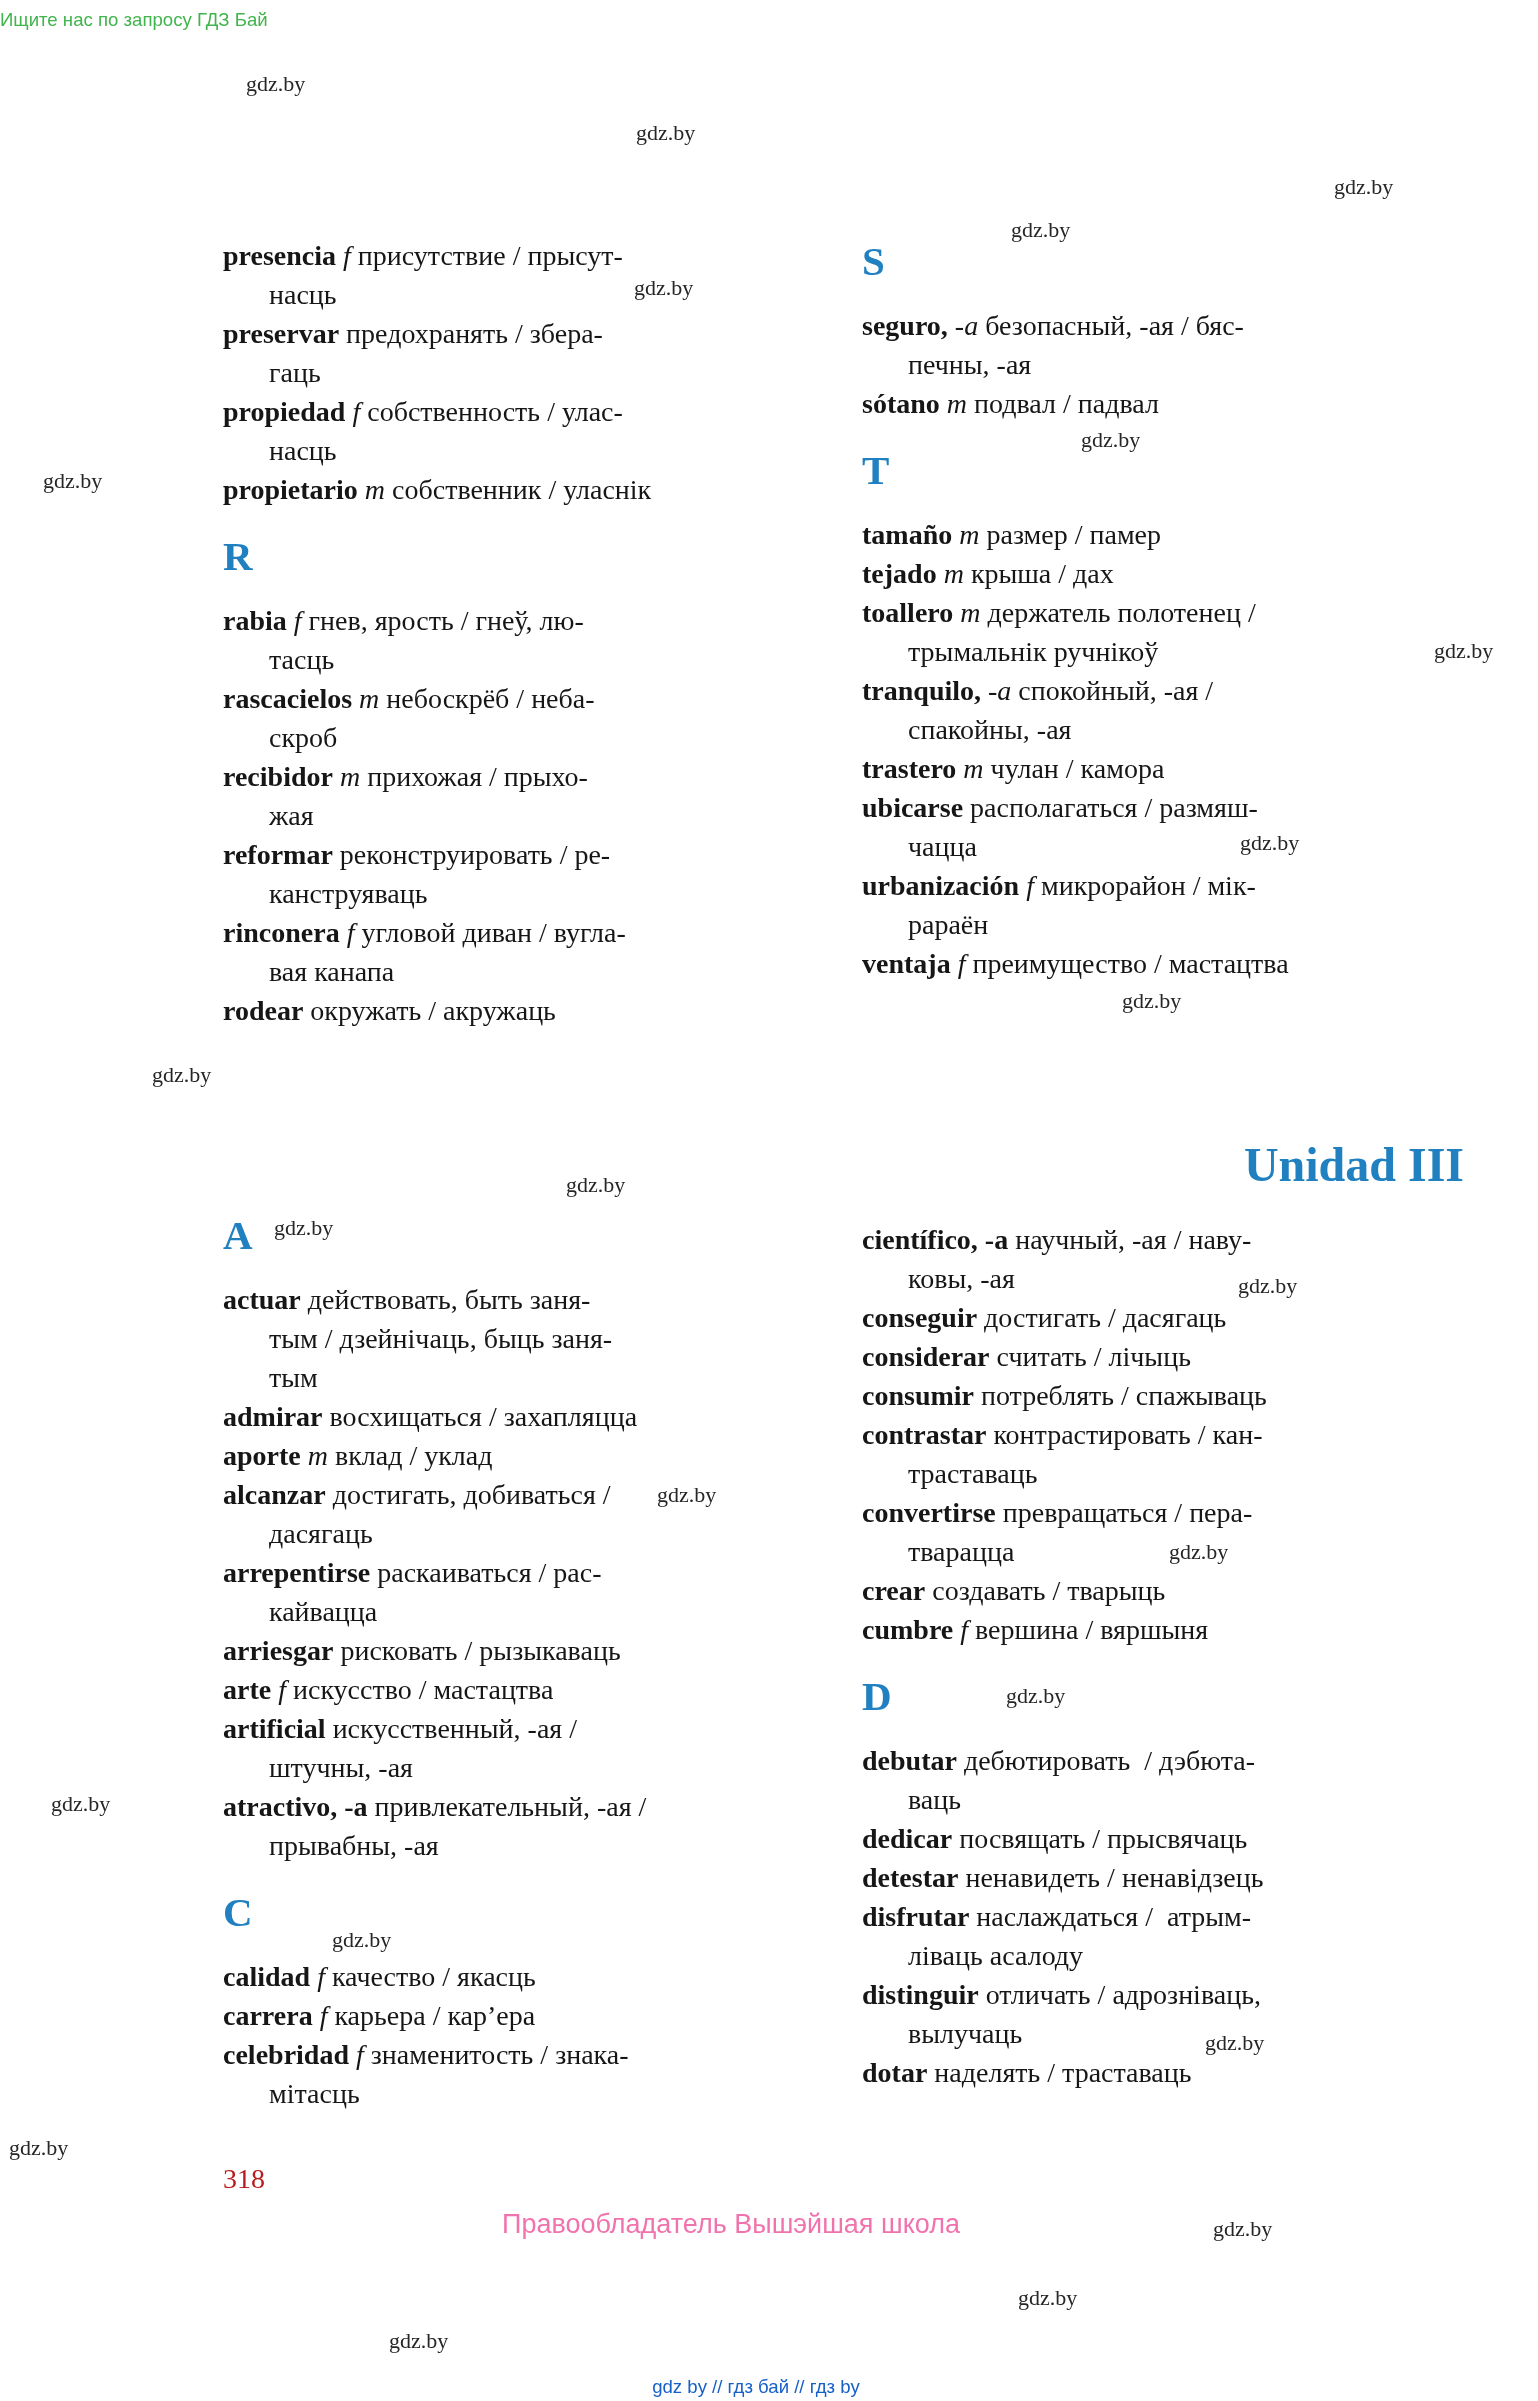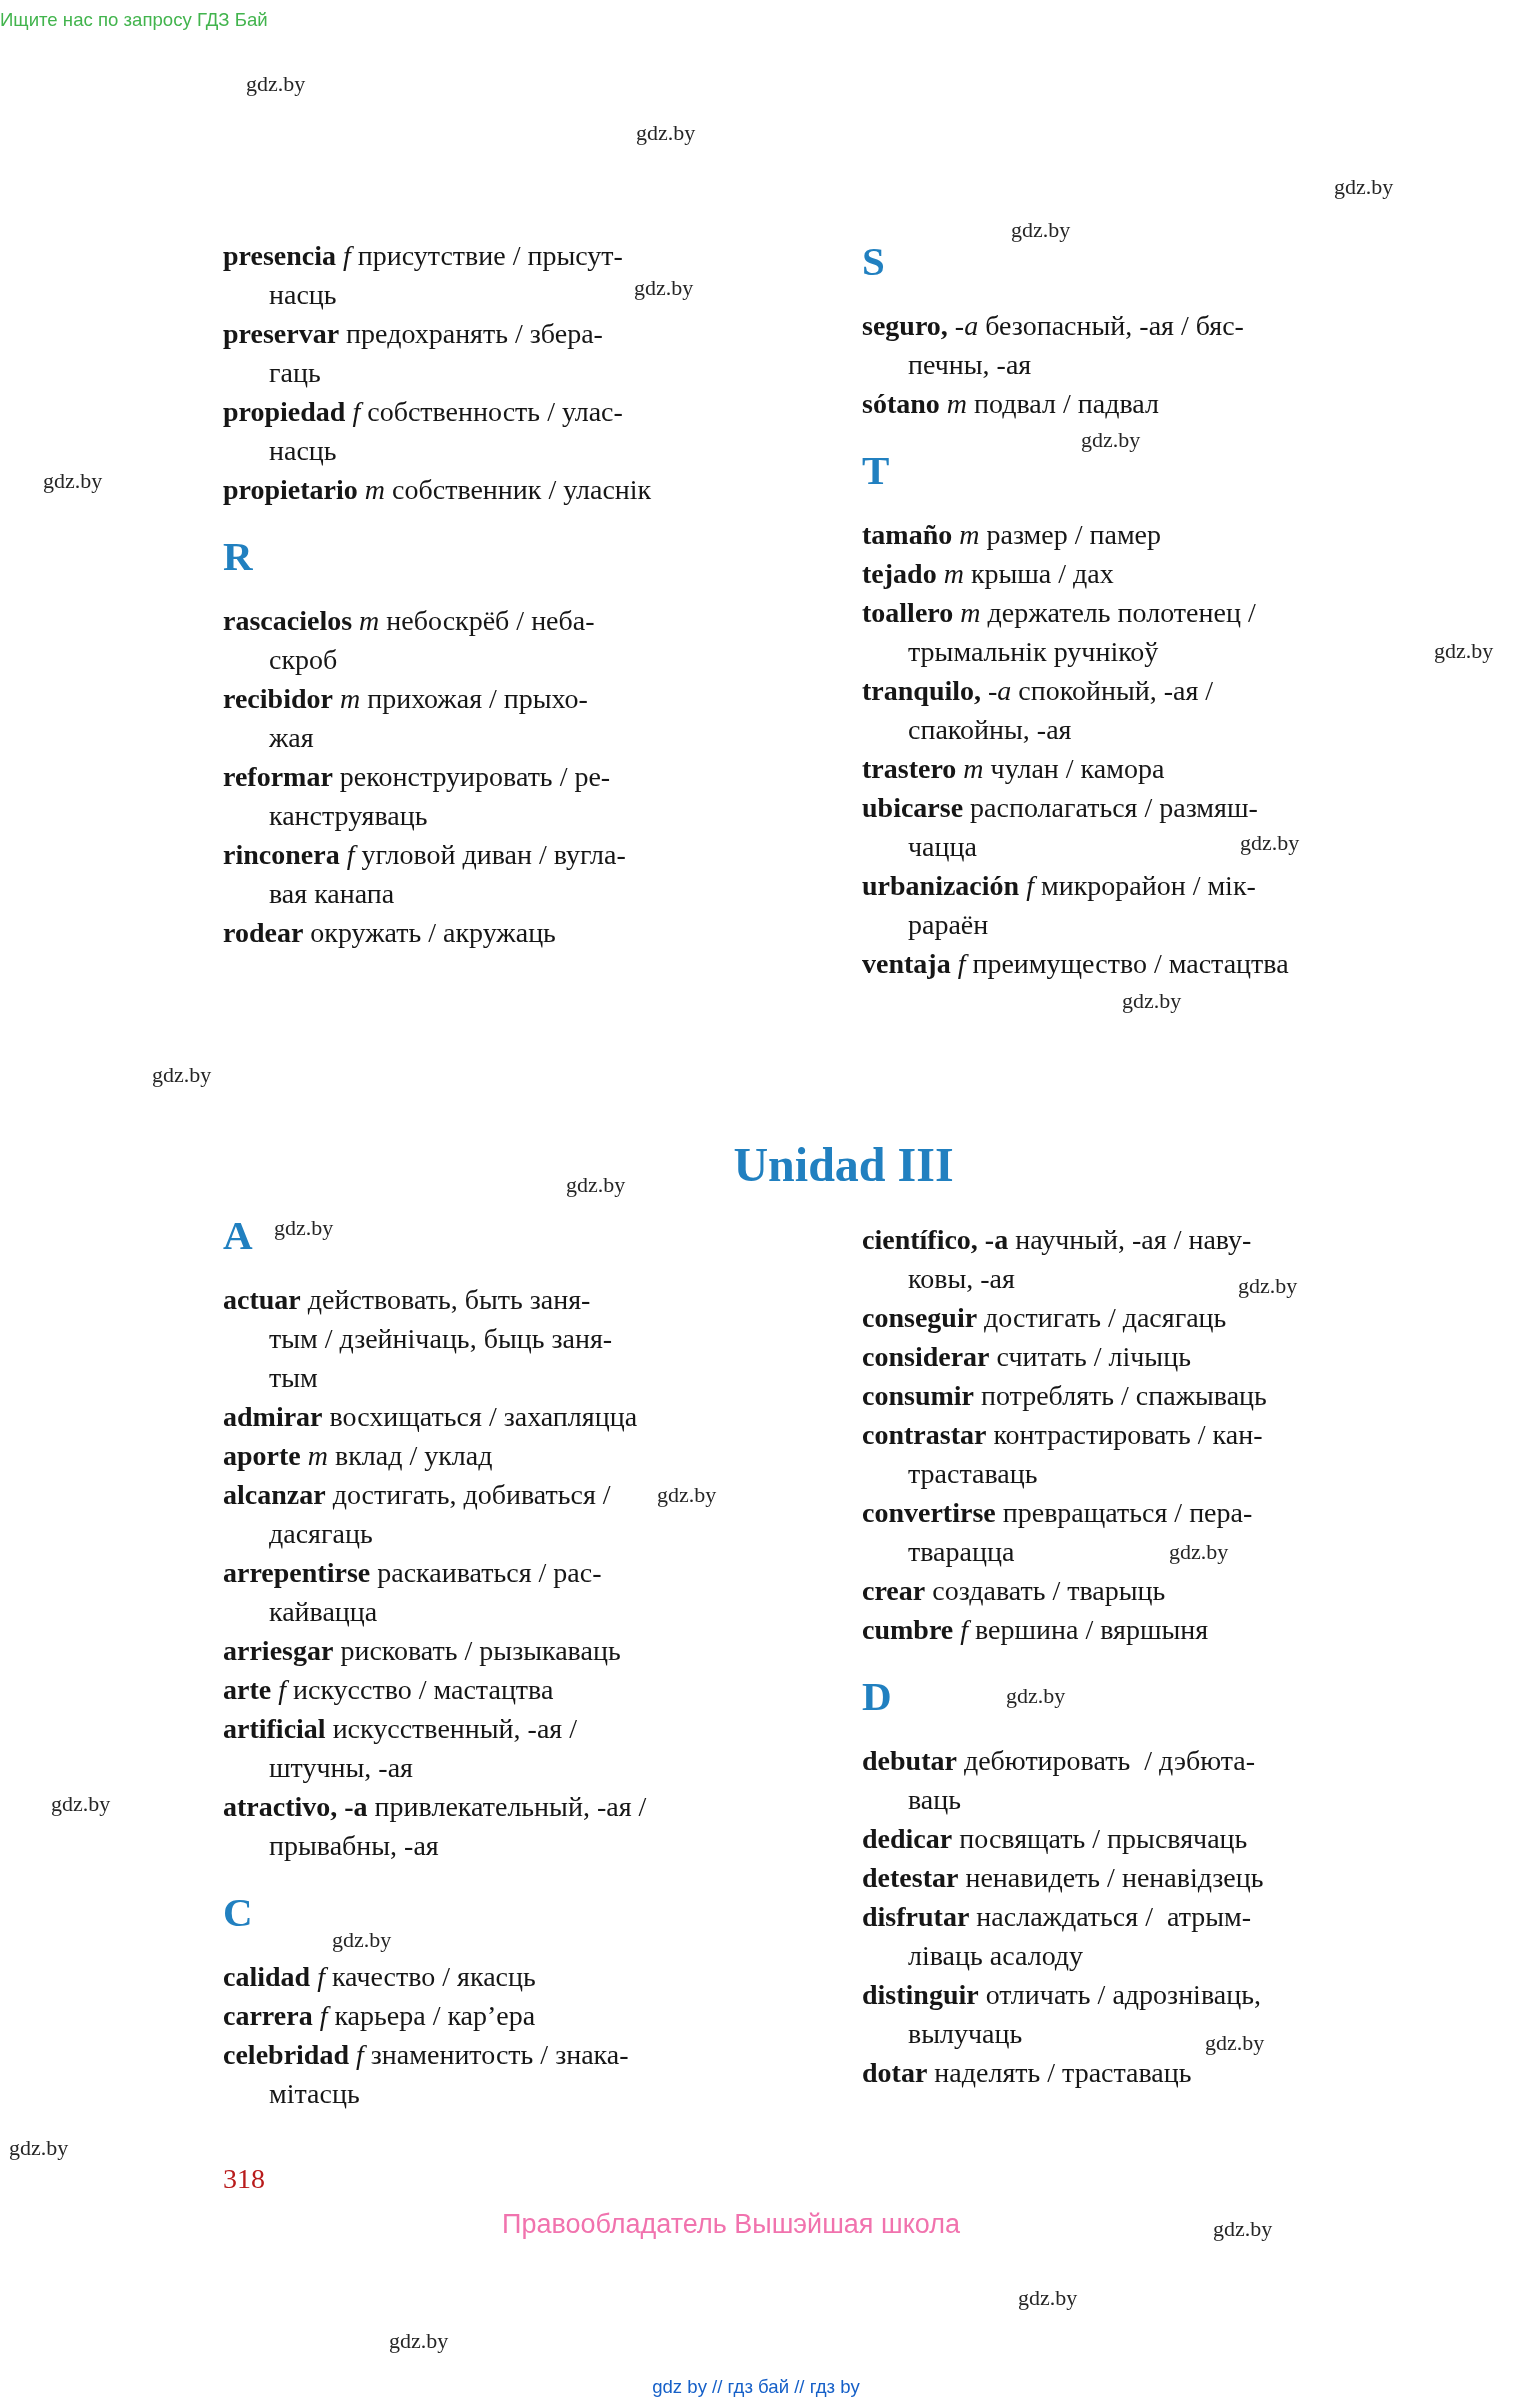--- a/index.html
+++ b/index.html
@@ -32,21 +32,21 @@
   .g  { font-style:italic; }
   .tr { white-space:pre-wrap; }
   .letter {
     color:#2180c0; font-weight:bold;
     font-size:41px; line-height:44px;
     margin:25px 0 23px 0;
   }
   .col .letter:first-child { margin-top:0; }
   .heading {
     position:absolute; left:223px; top:1137px; width:1241px;
-    text-align:center;
+    text-align:right;
     color:#2180c0; font-weight:bold; font-size:48px;
     font-family:"Liberation Serif", serif;
   }
   .pagenum {
     position:absolute; left:223px; top:2163px;
     font-size:28px; color:#b91c1c;
   }
   .copyright {
     position:absolute; left:0; top:2209px; width:1462px;
     text-align:center;
@@ -92,20 +92,22 @@
 
 <div class="col" style="left:223px;top:236px;width:612px">
     <div class="entry"><b class="hw">presencia</b><i class="g"> f</i><span class="tr"> присутствие / прысут-
 насць</span></div>
     <div class="entry"><b class="hw">preservar</b><span class="tr"> предохранять / збера-
 гаць</span></div>
     <div class="entry"><b class="hw">propiedad</b><i class="g"> f</i><span class="tr"> собственность / улас-
 насць</span></div>
     <div class="entry"><b class="hw">propietario</b><i class="g"> m</i><span class="tr"> собственник / уласнік</span></div>
     <div class="letter">R</div>
+    <div class="entry"><b class="hw">rabia</b><i class="g"> f</i><span class="tr"> гнев, ярость / гнеў, лю-
+тасць</span></div>
     <div class="entry"><b class="hw">rascacielos</b><i class="g"> m</i><span class="tr"> небоскрёб / неба-
 скроб</span></div>
     <div class="entry"><b class="hw">recibidor</b><i class="g"> m</i><span class="tr"> прихожая / прыхо-
 жая</span></div>
     <div class="entry"><b class="hw">reformar</b><span class="tr"> реконструировать / ре-
 канструяваць</span></div>
     <div class="entry"><b class="hw">rinconera</b><i class="g"> f</i><span class="tr"> угловой диван / вугла-
 вая канапа</span></div>
     <div class="entry"><b class="hw">rodear</b><span class="tr"> окружать / акружаць</span></div>
   </div>

